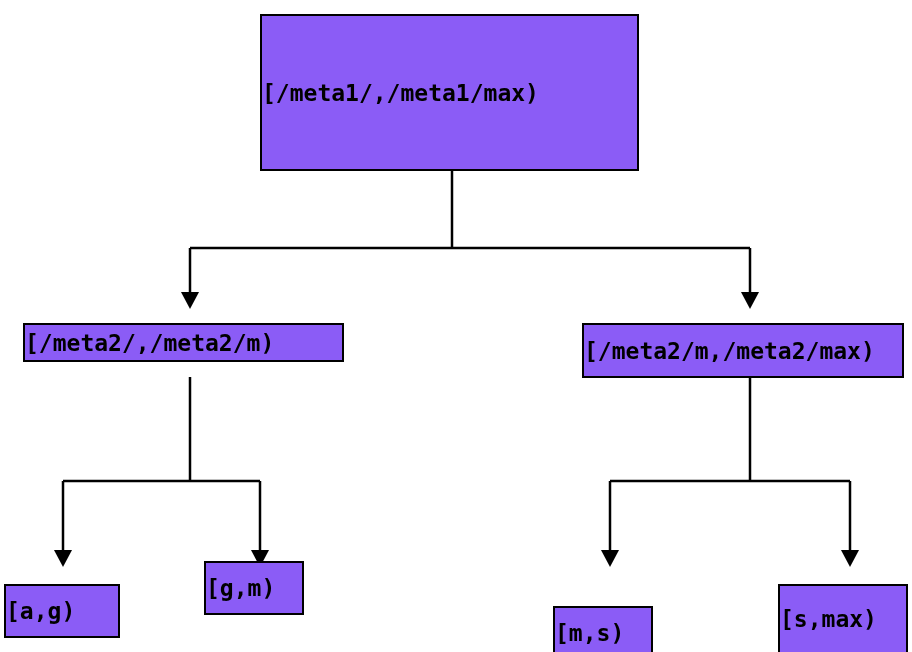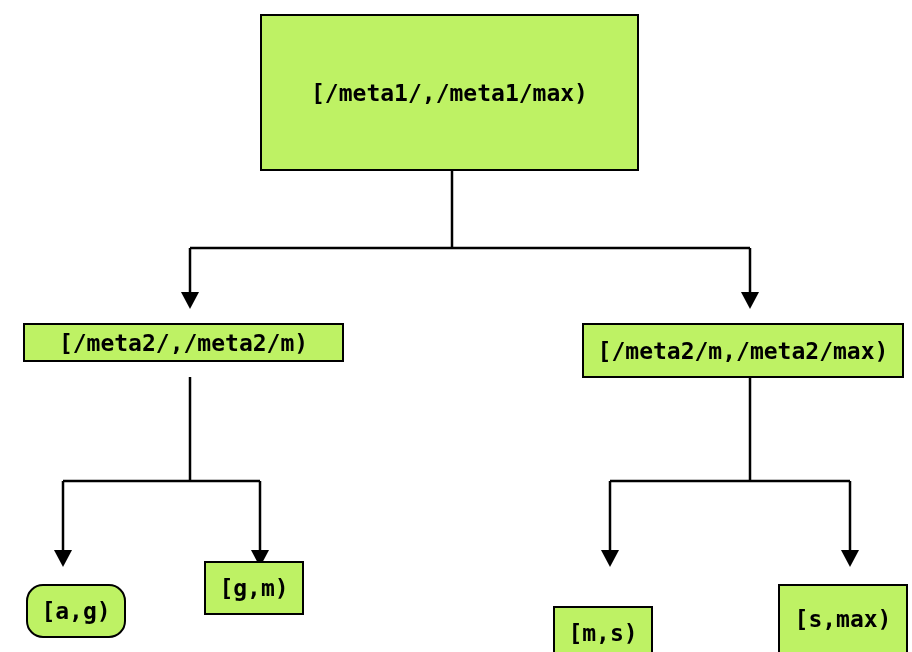--- a/index.html
+++ b/index.html
@@ -20,34 +20,34 @@
     left: 0;
     top: 0;
     width: 912px;
     height: 652px;
     display: block;
   }
   .node {
     position: absolute;
     box-sizing: border-box;
     border: 2.5px solid #000000;
-    background: #bef264;
+    background: #8b5cf6;
     display: flex;
     align-items: center;
-    justify-content: center;
+    justify-content: flex-start;
     color: #000000;
     font-size: 23px;
     font-weight: 600;
     letter-spacing: 0px;
     white-space: nowrap;
   }
   .node-root   { left: 260px; top: 14px;  width: 379px; height: 157px; }
   .node-mid-l  { left: 23px;  top: 323px; width: 321px; height: 39px; }
   .node-mid-r  { left: 582px; top: 323px; width: 322px; height: 55px; }
-  .node-leaf-1 { left: 26px;   top: 584px; width: 100px; height: 54px; border-radius: 17px; }
+  .node-leaf-1 { left: 4px;   top: 584px; width: 116px; height: 54px; }
   .node-leaf-2 { left: 204px; top: 561px; width: 100px; height: 54px; }
   .node-leaf-3 { left: 553px; top: 584px; width: 100px; height: 54px; margin-top: 22px; }
   .node-leaf-4 { left: 778px; top: 584px; width: 130px; height: 70px; }
   .edge-line {
     stroke: #000000;
     stroke-width: 2.5;
     fill: none;
   }
   .edge-arrow {
     fill: #000000;

